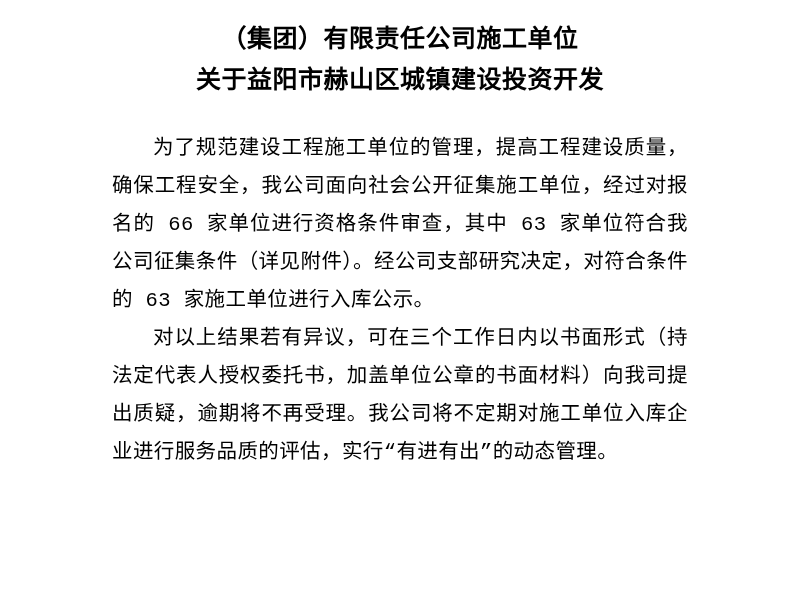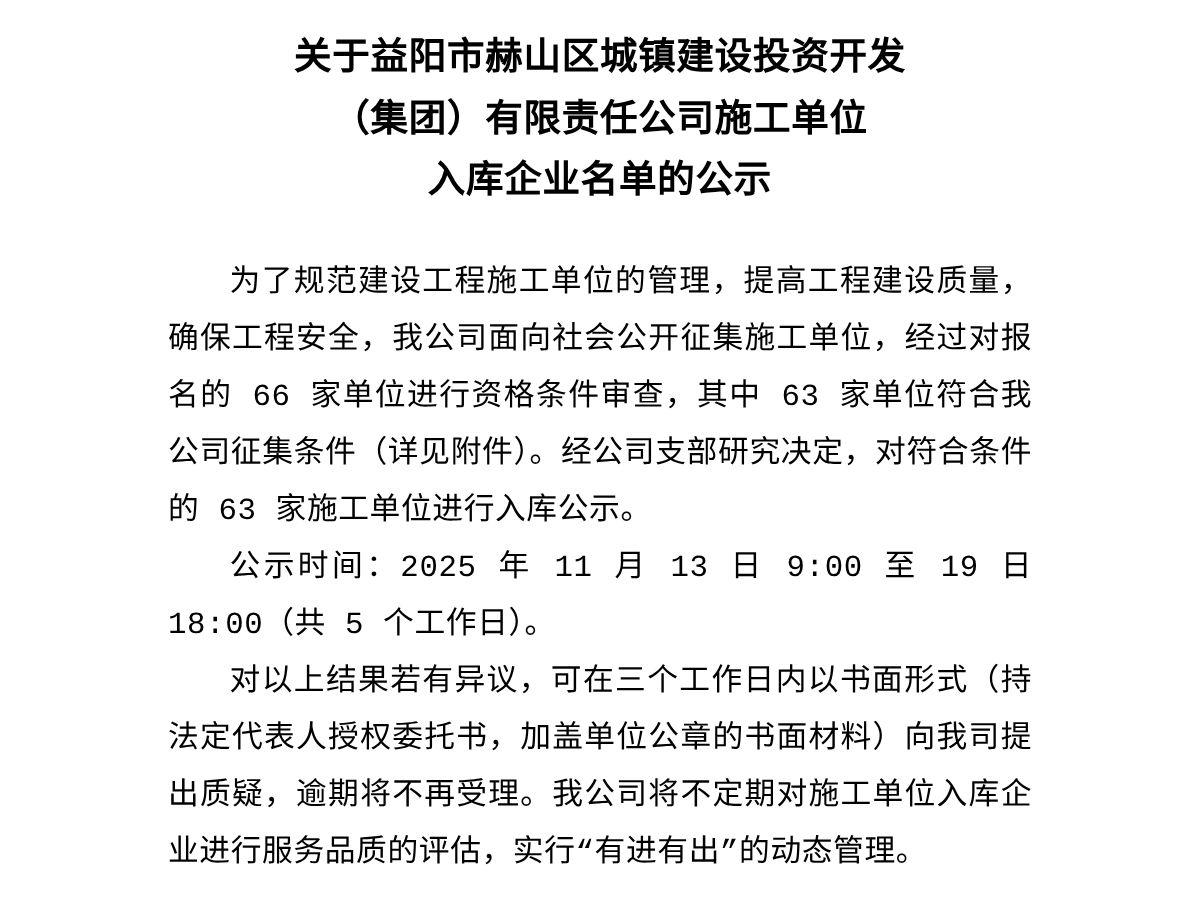--- a/index.html
+++ b/index.html
@@ -49,24 +49,22 @@
     letter-spacing: 0.4px;
     font-family: Liberation Mono, monospace;
   }
 </style>
 </head>
 <body>
 
 <div class="page">
 
   <h1 class="doc-title">
+    <span class="title-line">（集团）有限责任公司施工单位</span>
     <span class="title-line">关于益阳市赫山区城镇建设投资开发</span>
-    <span class="title-line">（集团）有限责任公司施工单位</span>
-    <span class="title-line">入库企业名单的公示</span>
   </h1>
 
   <div class="body-text">
     <p class="para">为了规范建设工程施工单位的管理，提高工程建设质量，确保工程安全，我公司面向社会公开征集施工单位，经过对报名的 66 家单位进行资格条件审查，其中 63 家单位符合我公司征集条件（详见附件）。经公司支部研究决定，对符合条件的 63 家施工单位进行入库公示。</p>
-    <p class="para">公示时间：2025 年 11 月 13 日 9:00 至 19 日 18:00（共 5 个工作日）。</p>
     <p class="para">对以上结果若有异议，可在三个工作日内以书面形式（持法定代表人授权委托书，加盖单位公章的书面材料）向我司提出质疑，逾期将不再受理。我公司将不定期对施工单位入库企业进行服务品质的评估，实行“有进有出”的动态管理。</p>
   </div>
 
 </div>
 
 </body></html>

